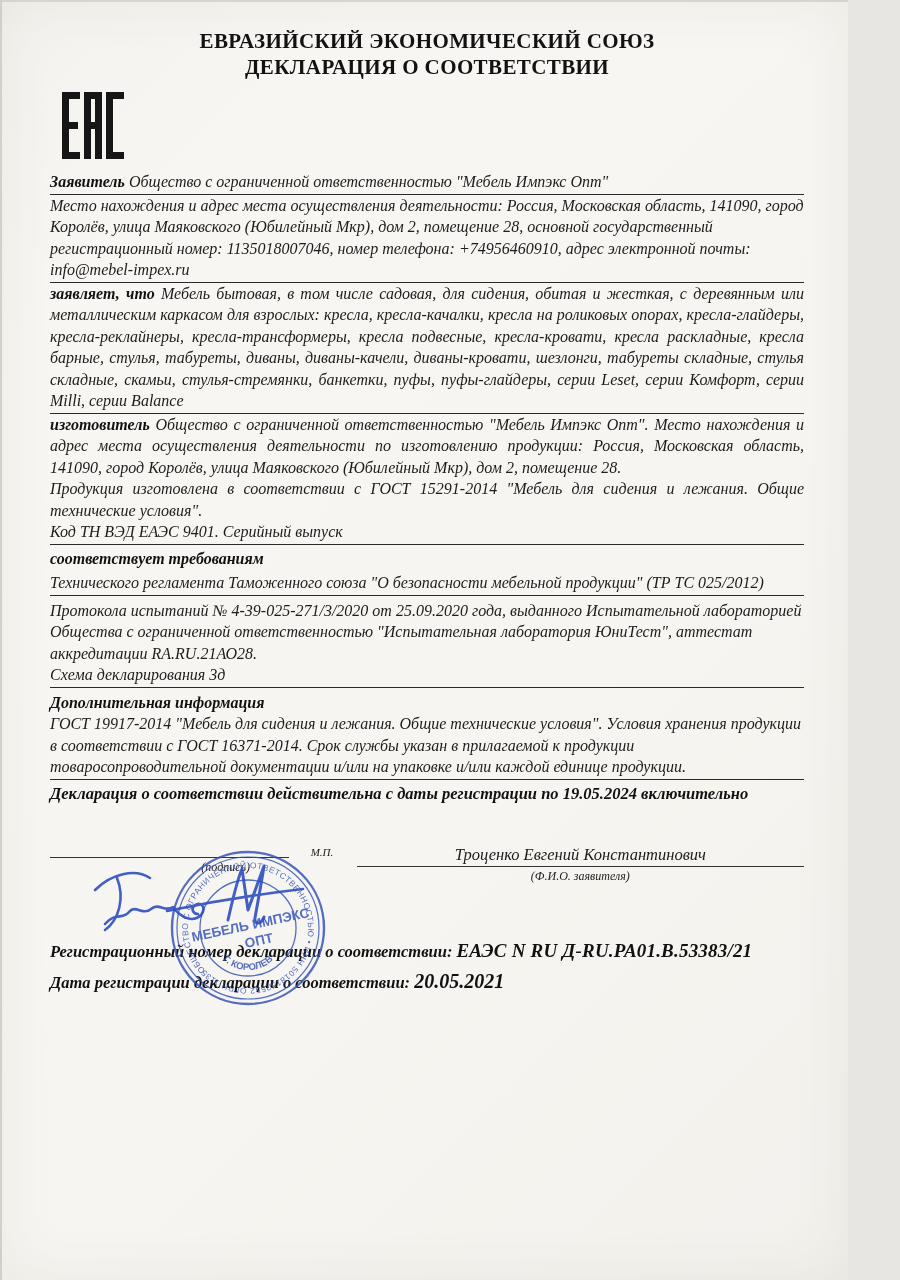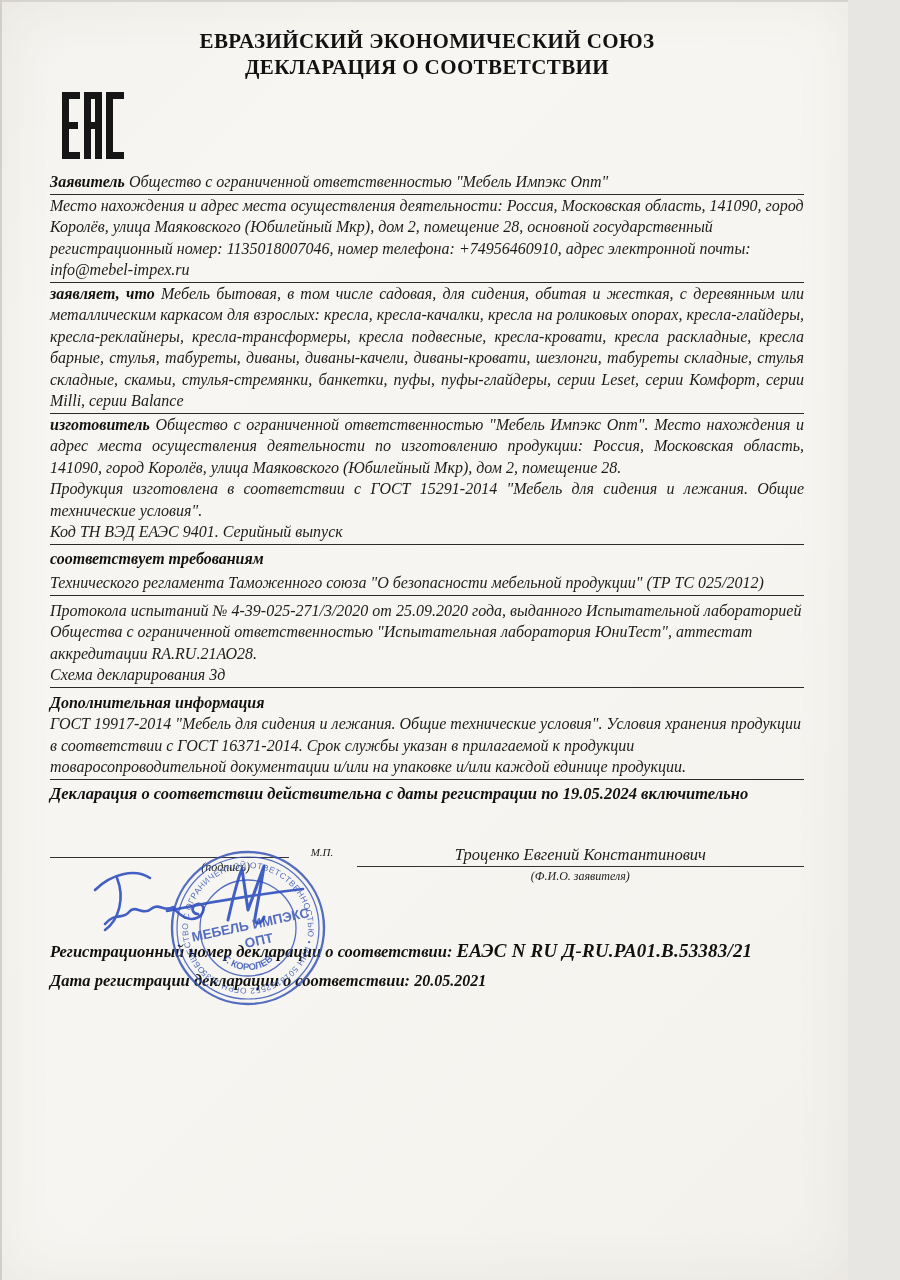--- a/index.html
+++ b/index.html
@@ -36,21 +36,21 @@
   .cap-center { width:200px; text-align:right; }
   .sig-mp { width:58px; margin-left:6px; padding-top:1px; font-size:11px; color:#1c1c1c; text-align:center; }
   .sig-right { width:486px; margin-left:8px; }
   .sig-name { text-align:center; font-size:16.5px; line-height:20px; border-bottom:1.5px solid #333; padding-bottom:1px; color:#1b1b1b; }
   .sig-right .sig-caption { text-align:center; }
 
   .footer { margin-top:57px; }
   .reg-line { font-weight:bold; font-size:16.5px; line-height:22px; color:#111; }
   .reg-value { font-size:19px; letter-spacing:.2px; }
   .date-line { margin-top:7px; }
-  .date-value { font-size:16px; }
+  .date-value { font-size:20px; }
 
   .ink-overlay { position:absolute; left:55px; top:810px; width:330px; height:240px; pointer-events:none; }
   .stamp-text { font-family:"Liberation Sans","DejaVu Sans",sans-serif; }
 </style>
 </head>
 <body>
 
 <div id="page">
 
   <div class="titles">

